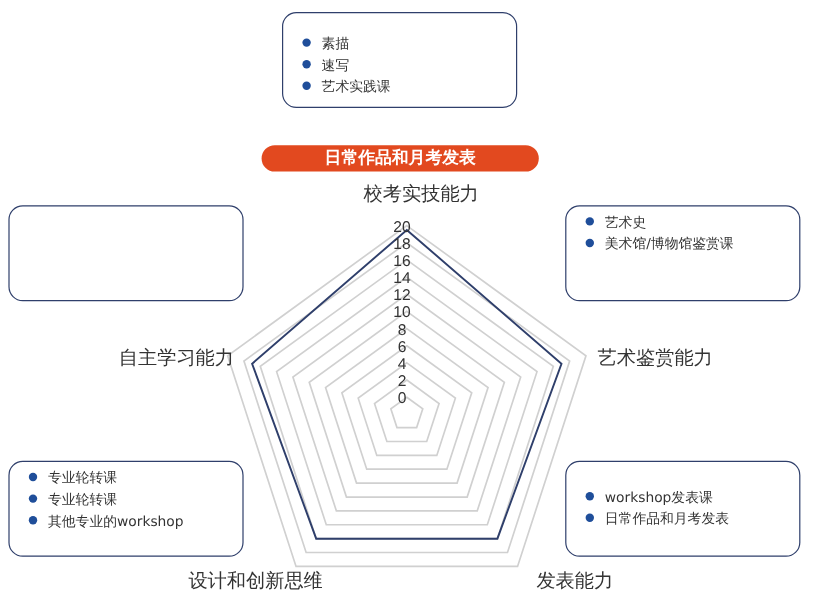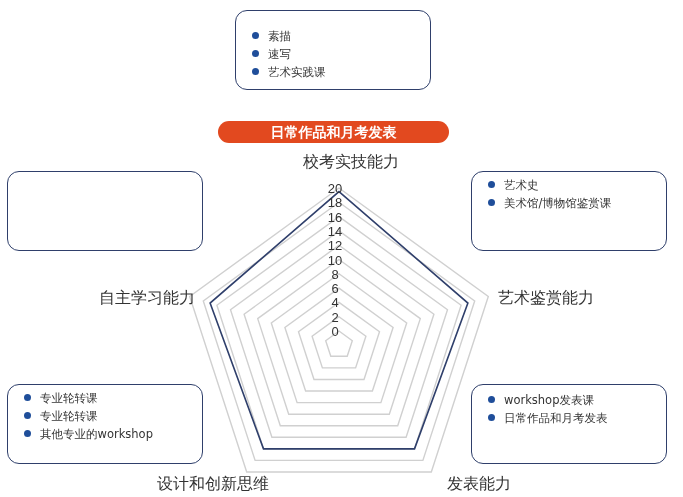--- a/index.html
+++ b/index.html
@@ -77,18 +77,18 @@
 </div>
 
 <div class="box" style="left:7px; top:384px; width:196px; height:80px; padding:4px 12px;">
   <ul>
     <li><span class="dot"></span><span>专业轮转课</span></li>
     <li><span class="dot"></span><span>专业轮转课</span></li>
     <li><span class="dot"></span><span>其他专业的workshop</span></li>
   </ul>
 </div>
 
-<div class="box" style="left:471px; top:384px; width:196px; height:80px; padding:6px 12px;">
+<div class="box" style="left:471px; top:384px; width:196px; height:80px; padding:20px 12px;">
   <ul>
     <li><span class="dot"></span><span>workshop发表课</span></li>
     <li><span class="dot"></span><span>日常作品和月考发表</span></li>
   </ul>
 </div>
 
 </body></html>

